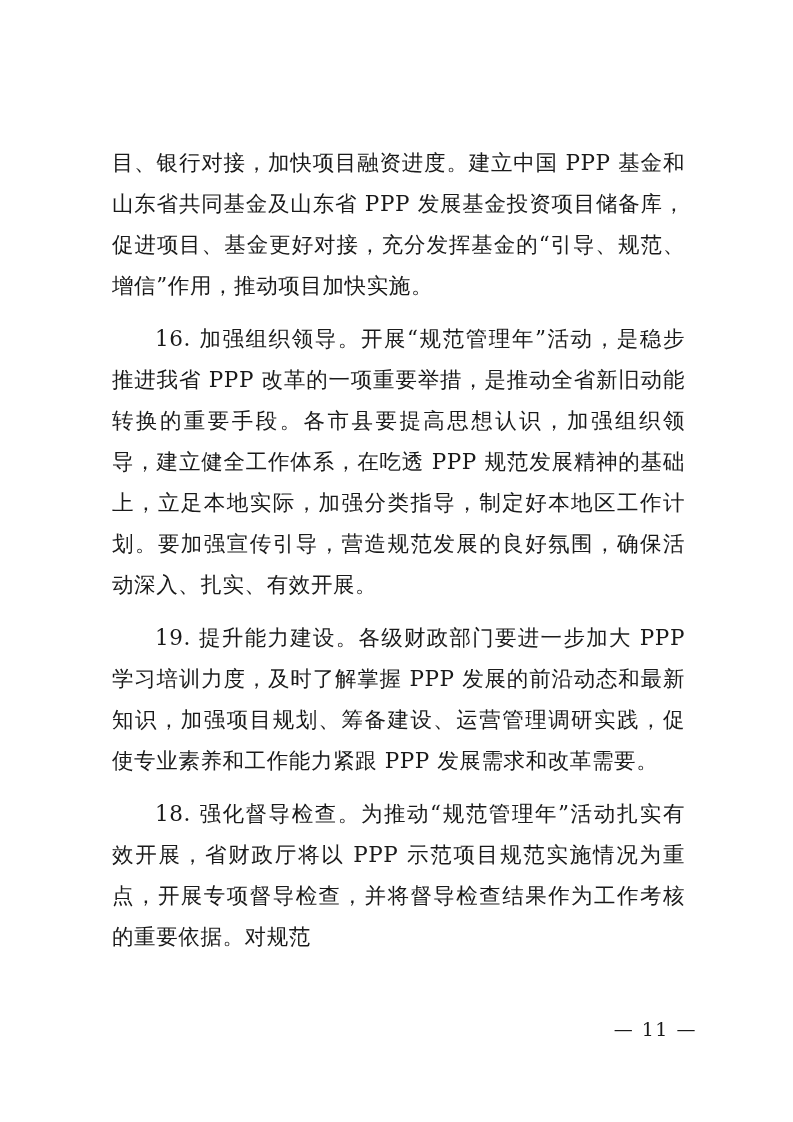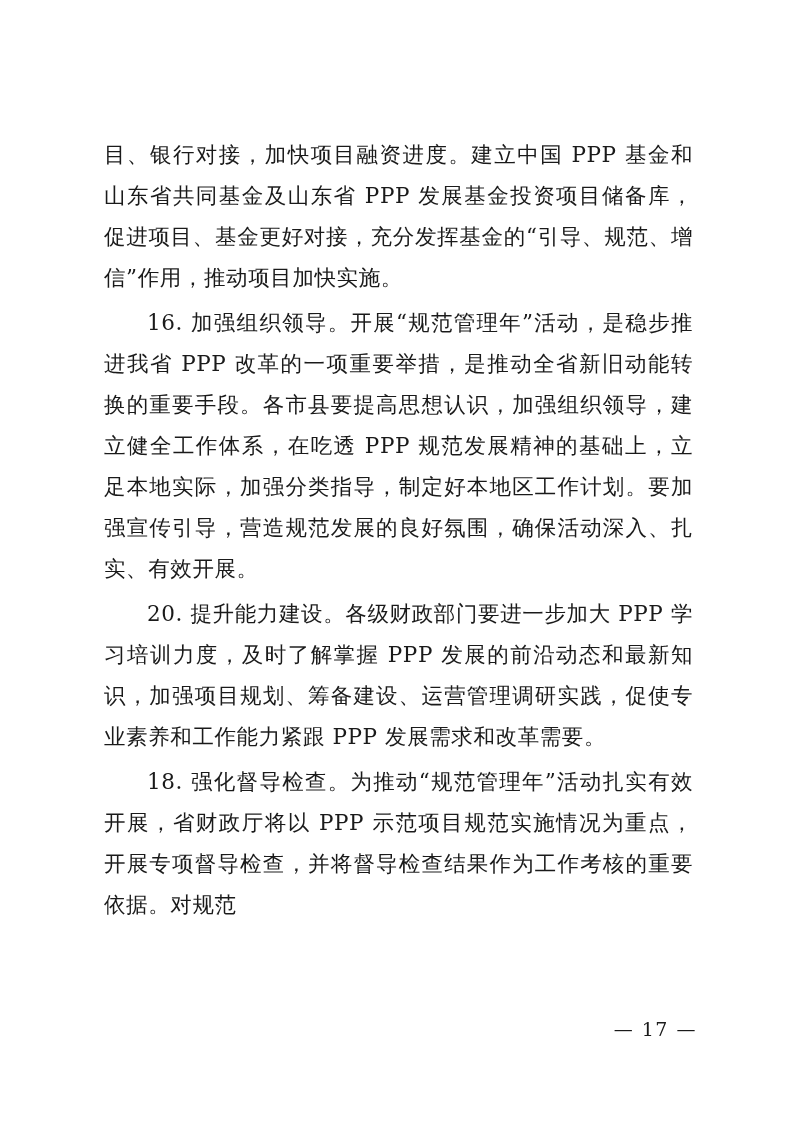--- a/index.html
+++ b/index.html
@@ -25,21 +25,21 @@
     padding: 130px 96px 40px 100px;
   }
   .doc-body {
     font-size: 21.5px;
     line-height: 41px;
     text-align: justify;
     text-justify: inter-ideograph;
     letter-spacing: 0.6px;
   }
   .para {
-    margin: 4px;
+    margin: 12px;
     text-indent: 2em;
   }
   .para.no-indent {
     text-indent: 0;
   }
   .section-heading {
     margin: 0;
     font-weight: bold;
     text-indent: 2em;
     font-size: 21.5px;
@@ -56,17 +56,17 @@
     font-family: "DejaVu Serif", "Liberation Serif", serif;
   }
 </style>
 </head>
 <body>
 
 <div class="page">
   <div class="doc-body">
     <p class="para no-indent">目、银行对接，加快项目融资进度。建立中国 PPP 基金和山东省共同基金及山东省 PPP 发展基金投资项目储备库，促进项目、基金更好对接，充分发挥基金的“引导、规范、增信”作用，推动项目加快实施。</p>
     <p class="para">16. 加强组织领导。开展“规范管理年”活动，是稳步推进我省 PPP 改革的一项重要举措，是推动全省新旧动能转换的重要手段。各市县要提高思想认识，加强组织领导，建立健全工作体系，在吃透 PPP 规范发展精神的基础上，立足本地实际，加强分类指导，制定好本地区工作计划。要加强宣传引导，营造规范发展的良好氛围，确保活动深入、扎实、有效开展。</p>
-    <p class="para">20. 提升能力建设。各级财政部门要进一步加大 PPP 学习培训力度，及时了解掌握 PPP 发展的前沿动态和最新知识，加强项目规划、筹备建设、运营管理调研实践，促使专业素养和工作能力紧跟 PPP 发展需求和改革需要。</p>
+    <p class="para">19. 提升能力建设。各级财政部门要进一步加大 PPP 学习培训力度，及时了解掌握 PPP 发展的前沿动态和最新知识，加强项目规划、筹备建设、运营管理调研实践，促使专业素养和工作能力紧跟 PPP 发展需求和改革需要。</p>
     <p class="para">18. 强化督导检查。为推动“规范管理年”活动扎实有效开展，省财政厅将以 PPP 示范项目规范实施情况为重点，开展专项督导检查，并将督导检查结果作为工作考核的重要依据。对规范</p>
   </div>
-  <div class="page-number">— 17 —</div>
+  <div class="page-number">— 11 —</div>
 </div>
 
 </body></html>

